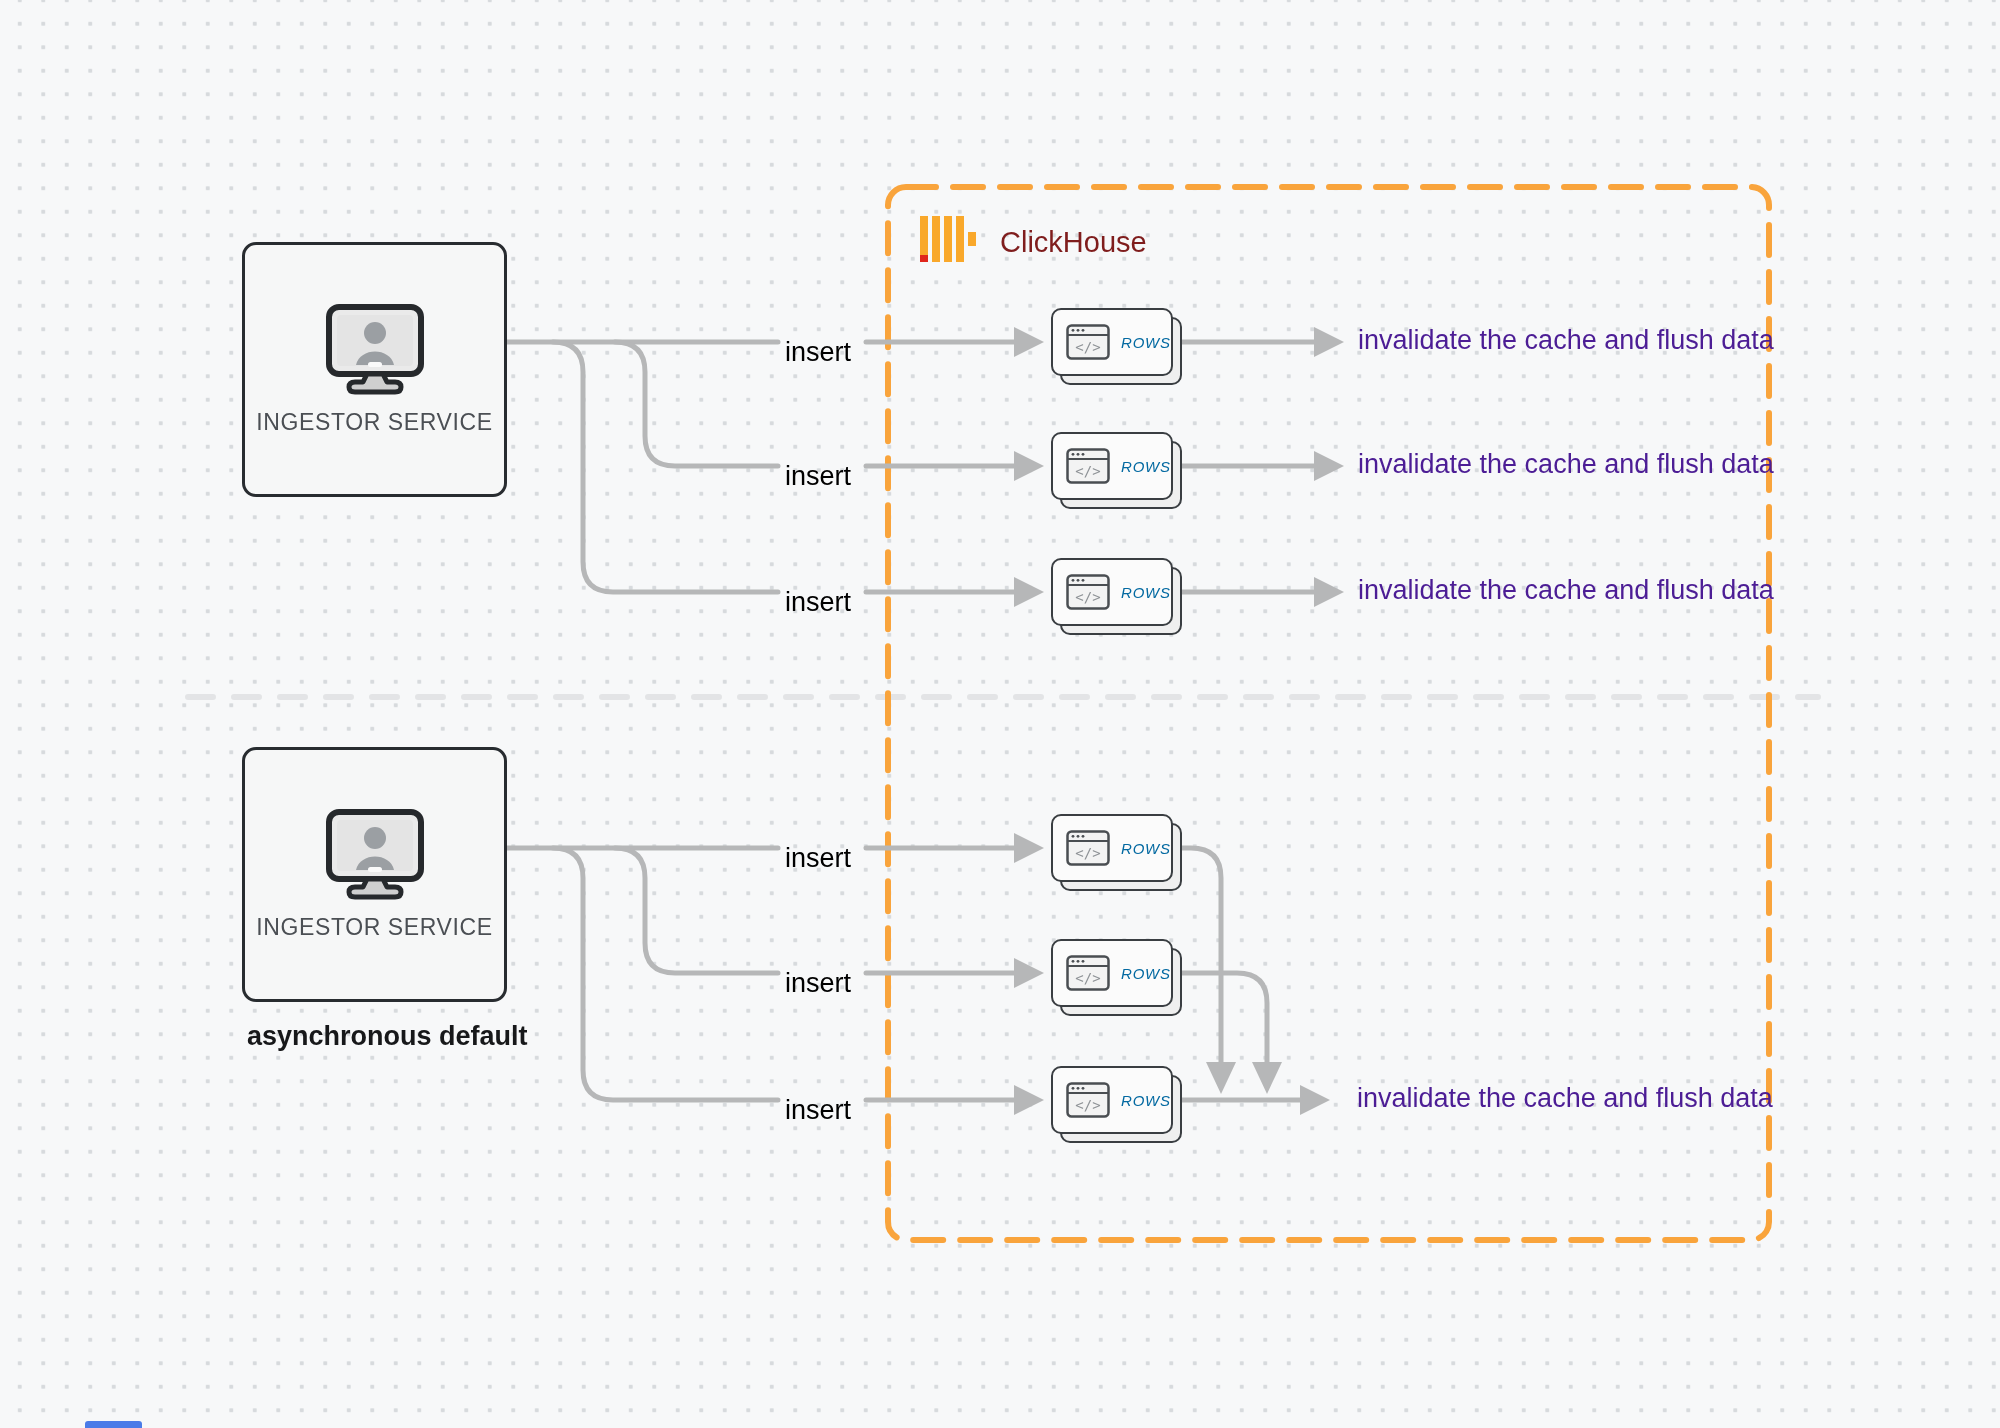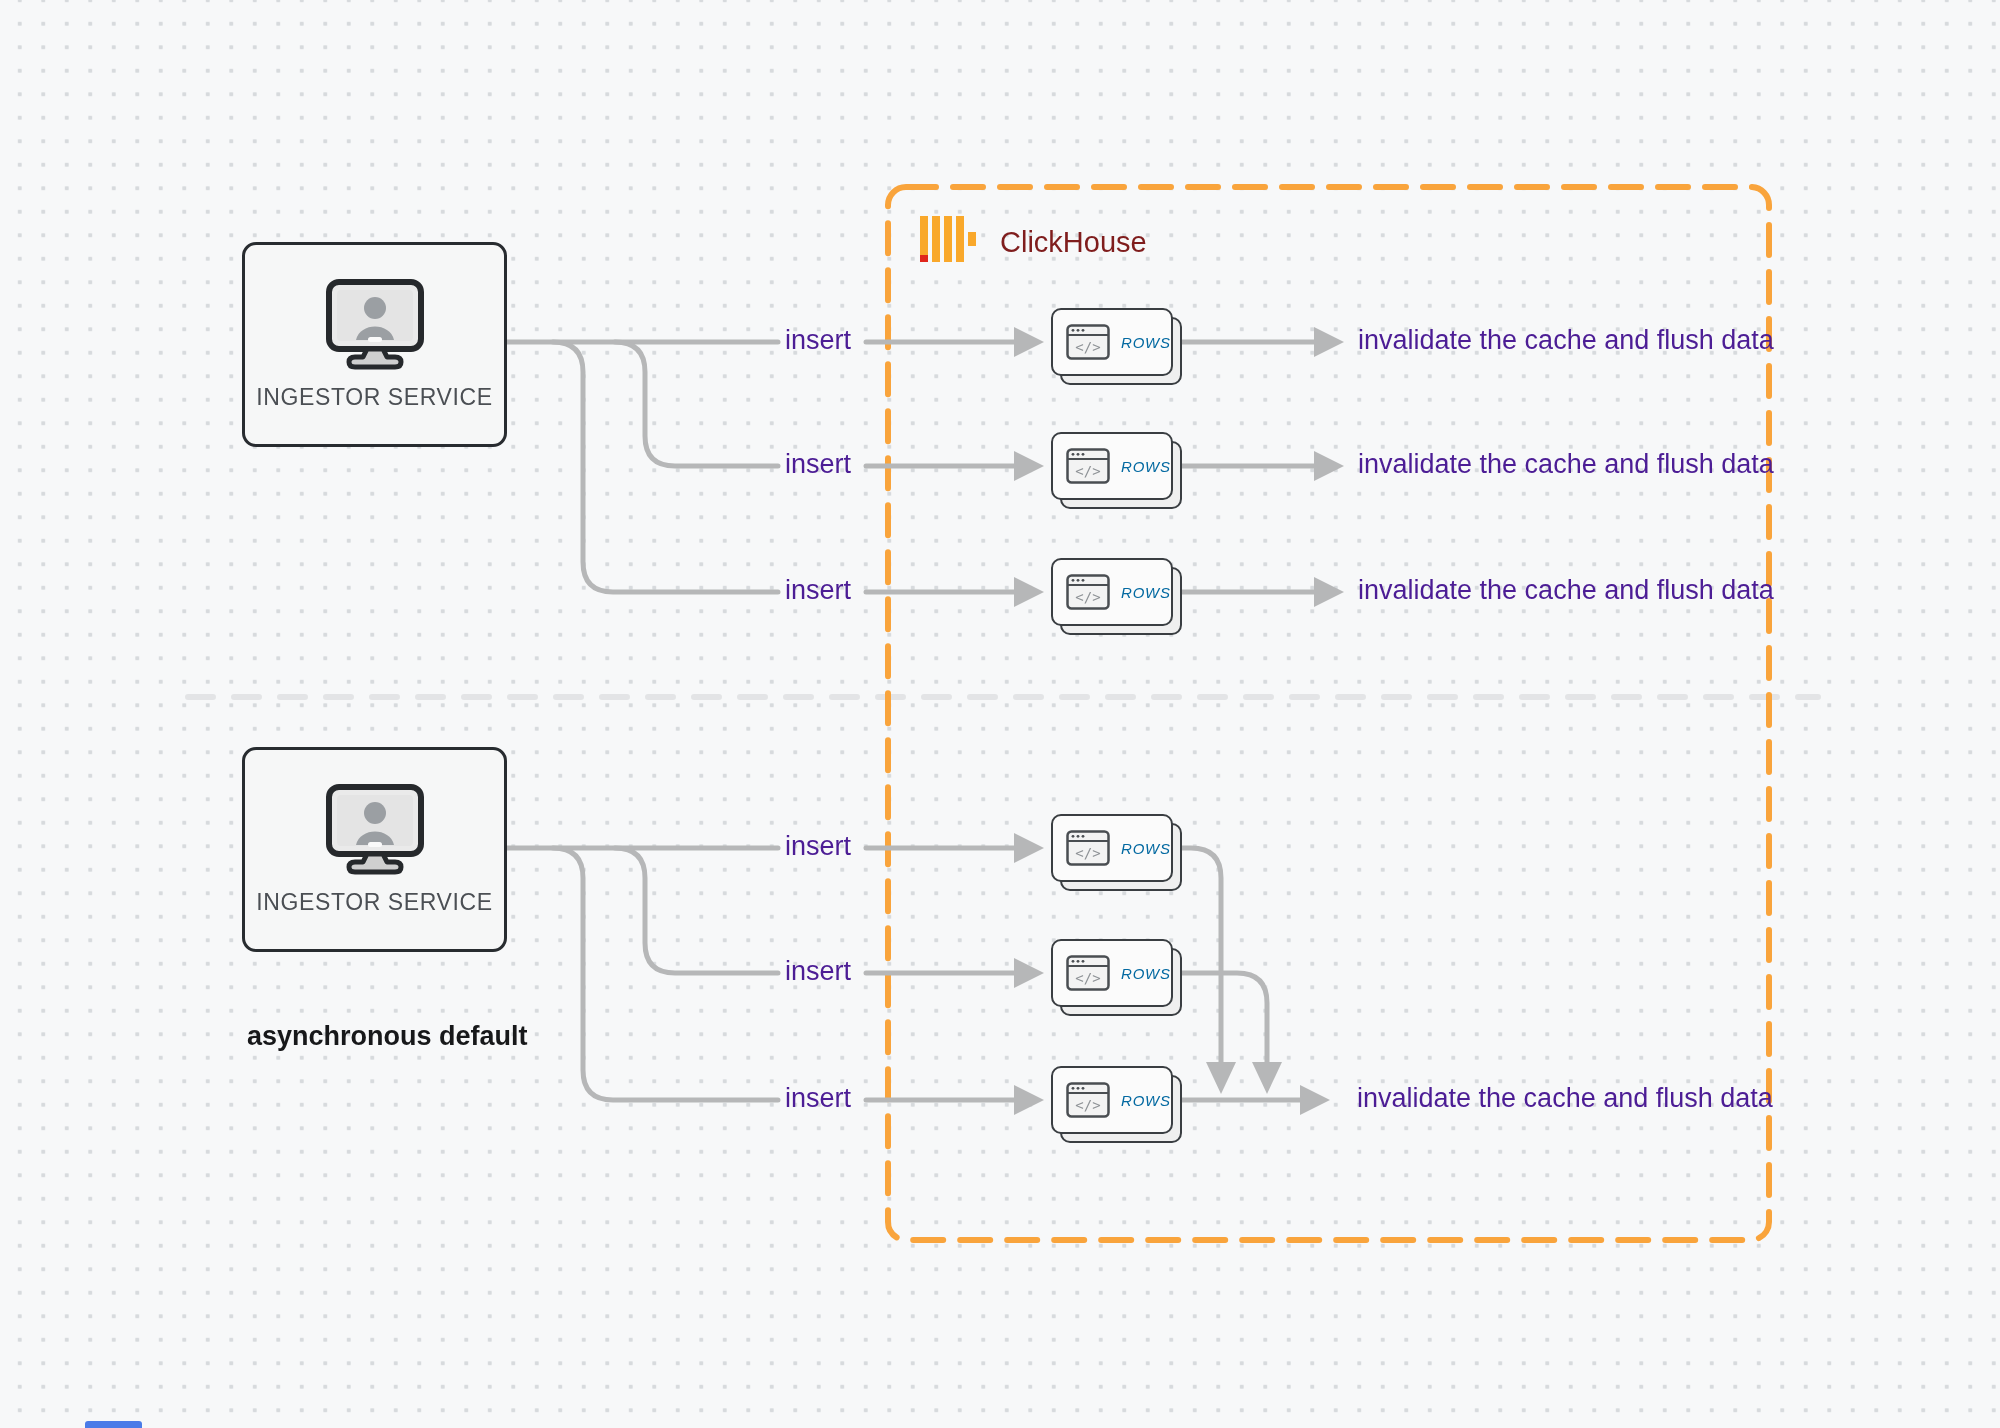--- a/index.html
+++ b/index.html
@@ -10,37 +10,37 @@
     background-image:radial-gradient(circle,#D7DADD 2px,rgba(0,0,0,0) 2.4px);
     background-size:23.5px 23.5px;
     background-position:8px 12px;
     position:relative;
   }
   .canvas{position:absolute;inset:0;width:2000px;height:1428px;}
   svg.wires{position:absolute;left:0;top:0;}
 
   
   .ingestor{
-    position:absolute;width:265px;height:205px;box-sizing:border-box;
+    position:absolute;width:265px;height:255px;box-sizing:border-box;
     background:#F6F7F7;border:3.5px solid #282C30;border-radius:14px;
     display:flex;flex-direction:column;align-items:center;justify-content:center;gap:12px;
   }
   .ingestor .label{
     font-size:23px;color:#4B4F54;letter-spacing:.6px;white-space:nowrap;
   }
 
   
   .section-label{
     position:absolute;font-size:27px;font-weight:700;color:#17181A;white-space:nowrap;
   }
 
   
   .insert-label{
     position:absolute;left:770px;width:96px;text-align:center;
-    font-size:27px;color:#4c1d95;
+    font-size:27px;color:#000000;margin-top:12px;
   }
   .result-label{
     position:absolute;font-size:27px;color:#4c1d95;white-space:nowrap;
   }
 
   
   .rows-card{position:absolute;width:131px;height:77px;}
   .rows-card .back{
     position:absolute;left:9px;top:9px;width:122px;height:68px;box-sizing:border-box;
     background:#EFEFEF;border:2.5px solid #3A3E42;border-radius:10px;

